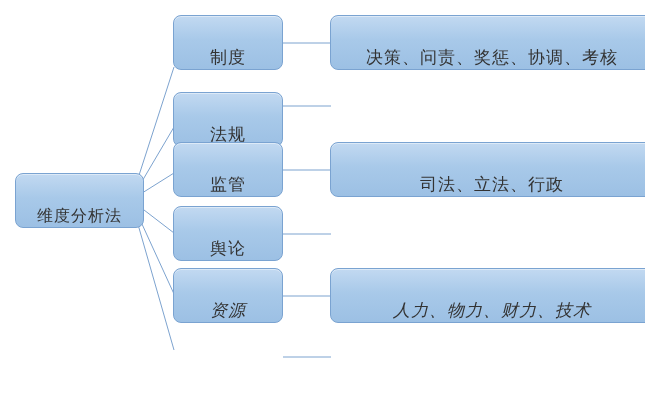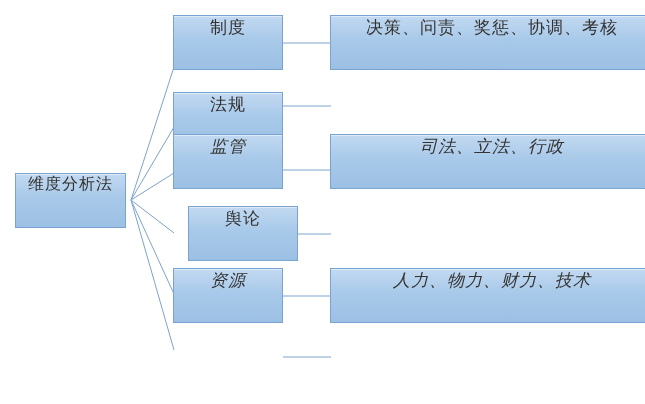--- a/index.html
+++ b/index.html
@@ -31,52 +31,52 @@
   }
   .lines line{
     stroke:var(--connector);
     stroke-width:1;
     fill:none;
   }
   .node{
     position:absolute;
     box-sizing:border-box;
     border:1.4px solid var(--box-border);
-    border-radius:0;
+    border-radius:8px;
     background:linear-gradient(180deg,var(--fill-top) 0%,var(--fill-mid) 45%,var(--fill-bot) 100%);
     box-shadow:inset 0 1px 0 rgba(255,255,255,.45);
     display:flex;
-    align-items:flex-start;
+    align-items:flex-end;
     justify-content:center;
     color:var(--text);
     z-index:1;
   }
   .node .label{
     white-space:nowrap;
     letter-spacing:1px;
   }
   .root-node{
     left:15px;top:173px;
-    width:111px;height:55px;
+    width:129px;height:55px;
     font-size:16px;
   }
   .cat-node{
     left:173px;
     width:110px;height:55px;
     font-size:17px;
   }
   .detail-node{
     left:330px;
     width:324px;height:55px;
     font-size:17px;
   }
   .row-0{top:15px;}
   .row-1{top:92px;font-family:Liberation Mono, monospace;}
-  .row-2{top:134px;font-style:italic;}
-  .row-3{top:206px;margin-left:15px;}
+  .row-2{top:142px;}
+  .row-3{top:206px;}
   .row-4{top:268px;font-style:italic;}
   .row-5{top:329px;}
 </style>
 </head>
 <body>
 
 <div class="canvas">
 
   <svg class="lines" viewBox="0 0 645 404" xmlns="http://www.w3.org/2000/svg">
 

